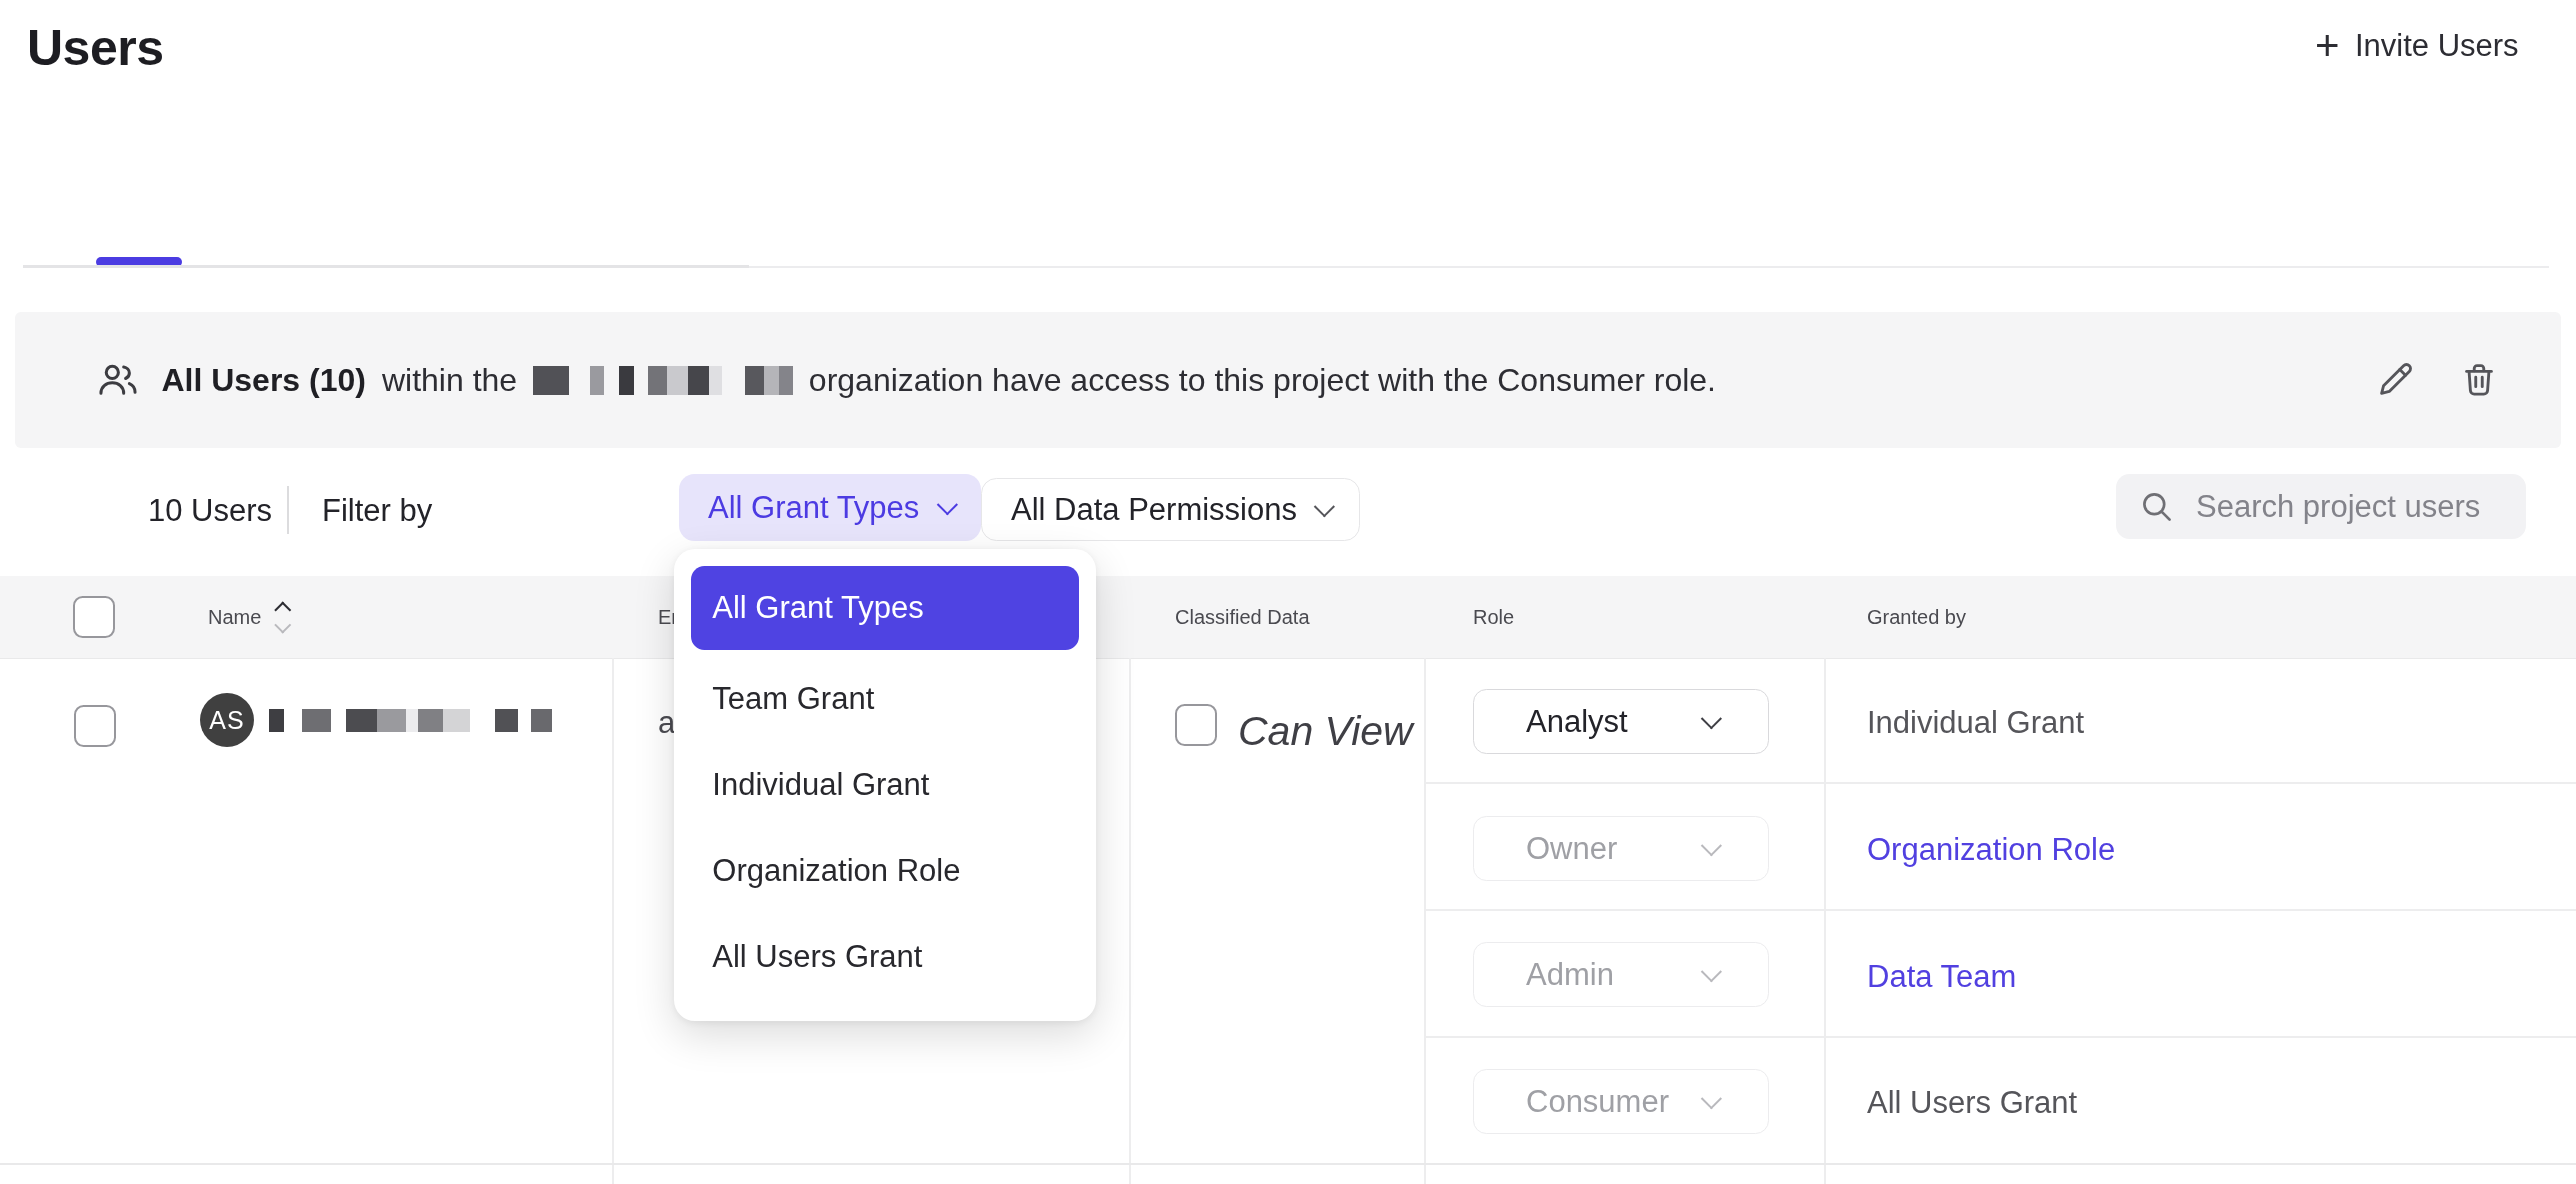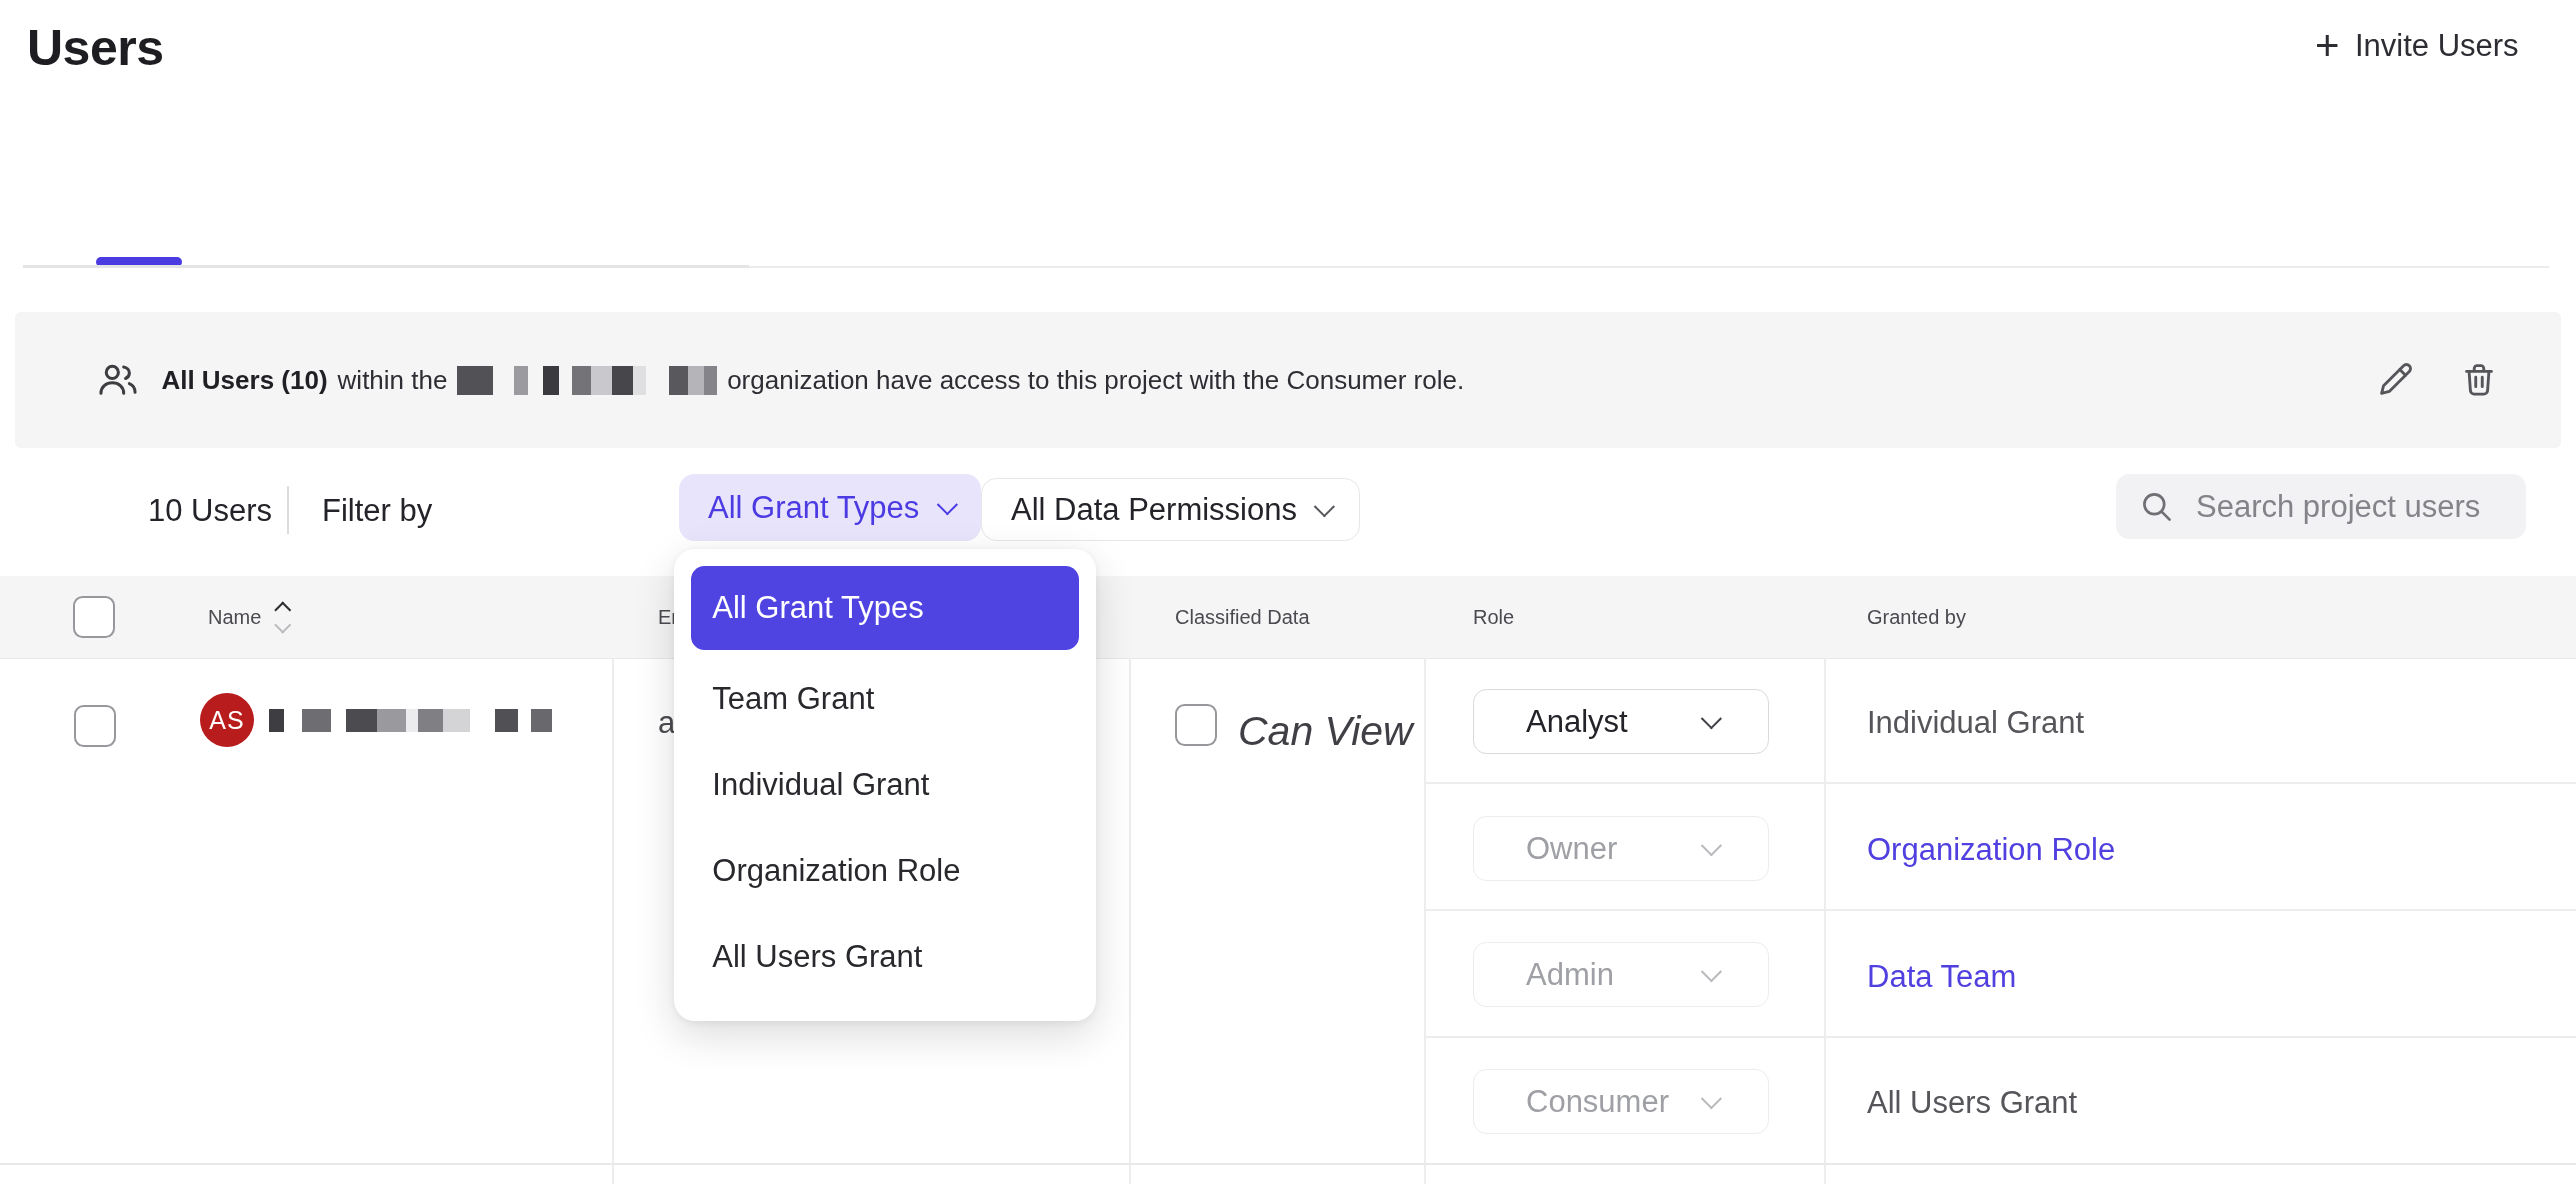--- a/index.html
+++ b/index.html
@@ -18,21 +18,21 @@
   .tabs { position:absolute; left:52px; top:188px; display:flex; gap:50px; font-size:31px; font-weight:500; }
   .tab { color:#75757a; cursor:pointer; }
   .tab.active { color:#4b3ce2; }
   .tab-indicator { position:absolute; left:96px; top:257px; width:86px; height:9.6px; border-radius:5.8px; background:#4b3ce2; }
   .tab-hr { position:absolute; left:23px; right:27px; top:266px; height:1.9px; background:#ececee; }
   .tab-hr-dark { position:absolute; left:23px; width:726px; top:265px; height:2.9px; background:#e4e4e6; }
 
   
   .banner { position:absolute; left:15.4px; right:15.4px; top:312px; height:136px; background:#f5f5f6; border-radius:5.8px; }
   .banner-inner { position:absolute; left:81px; right:38px; top:0; height:100%; display:flex; align-items:center; }
-  .banner-text { display:flex; align-items:center; gap:10px; font-size:26px; color:#2d2d33; white-space:nowrap; }
+  .banner-text { display:flex; align-items:center; gap:16px; font-size:32px; color:#2d2d33; white-space:nowrap; }
   .banner-bold { font-weight:700; color:#1f1f24; }
   .banner-icon { margin-right:21px; display:flex; align-items:center; }
   .banner-actions { position:absolute; right:61px; top:0; height:100%; display:flex; align-items:center; gap:42px; }
   .icon-btn { background:none; border:none; cursor:pointer; display:flex; }
 
   
   .redact { display:inline-flex; align-items:center; }
   .redact i { display:inline-block; height:29px; }
   .redact.small i { height:23px; }
 
@@ -60,21 +60,21 @@
   .checkbox { width:42px; height:42px; border:2.9px solid #97979c; border-radius:9.6px; background:#fff; cursor:pointer; }
   .sort { display:inline-flex; flex-direction:column; margin-left:15.4px; gap:3.8px; }
   .sort .up { width:11.5px; height:11.5px; border-left:2.9px solid #2d2d33; border-top:2.9px solid #2d2d33; transform:rotate(45deg); }
   .sort .down { width:11.5px; height:11.5px; border-right:2.9px solid #b9b9bd; border-bottom:2.9px solid #b9b9bd; transform:rotate(45deg); }
 
   .col-line { position:absolute; top:658px; bottom:0; width:1.9px; background:#ededee; }
   .row-line { position:absolute; height:1.9px; background:#ededee; left:1424px; right:0; }
   .row-line.full { left:0; background:#e9e9ea; }
 
   .avatar { position:absolute; left:200px; top:693px; width:54px; height:54px; border-radius:50%;
-            background:#b91c1c; color:#fff; font-size:25px; font-weight:500; letter-spacing:1px;
+            background:#404040; color:#fff; font-size:25px; font-weight:500; letter-spacing:1px;
             display:flex; align-items:center; justify-content:center; }
   .cell-text { position:absolute; font-size:31px; color:#4a4a50; }
   .granted { position:absolute; left:1867px; font-size:31px; color:#55555a; }
   .granted.link { color:#5140e0; cursor:pointer; }
 
   .role-select { position:absolute; left:1473px; width:296px; height:65px; border-radius:13.4px; background:#fff;
                  display:flex; align-items:center; justify-content:space-between; padding:0 52px;
                  font-size:31px; font-weight:500; font-family:inherit; cursor:pointer; }
   .role-select.enabled { border:1.9px solid #d9d9dc; color:#232329; }
   .role-select.disabled { border:1.9px solid #ececee; color:#9fa0a5; }

